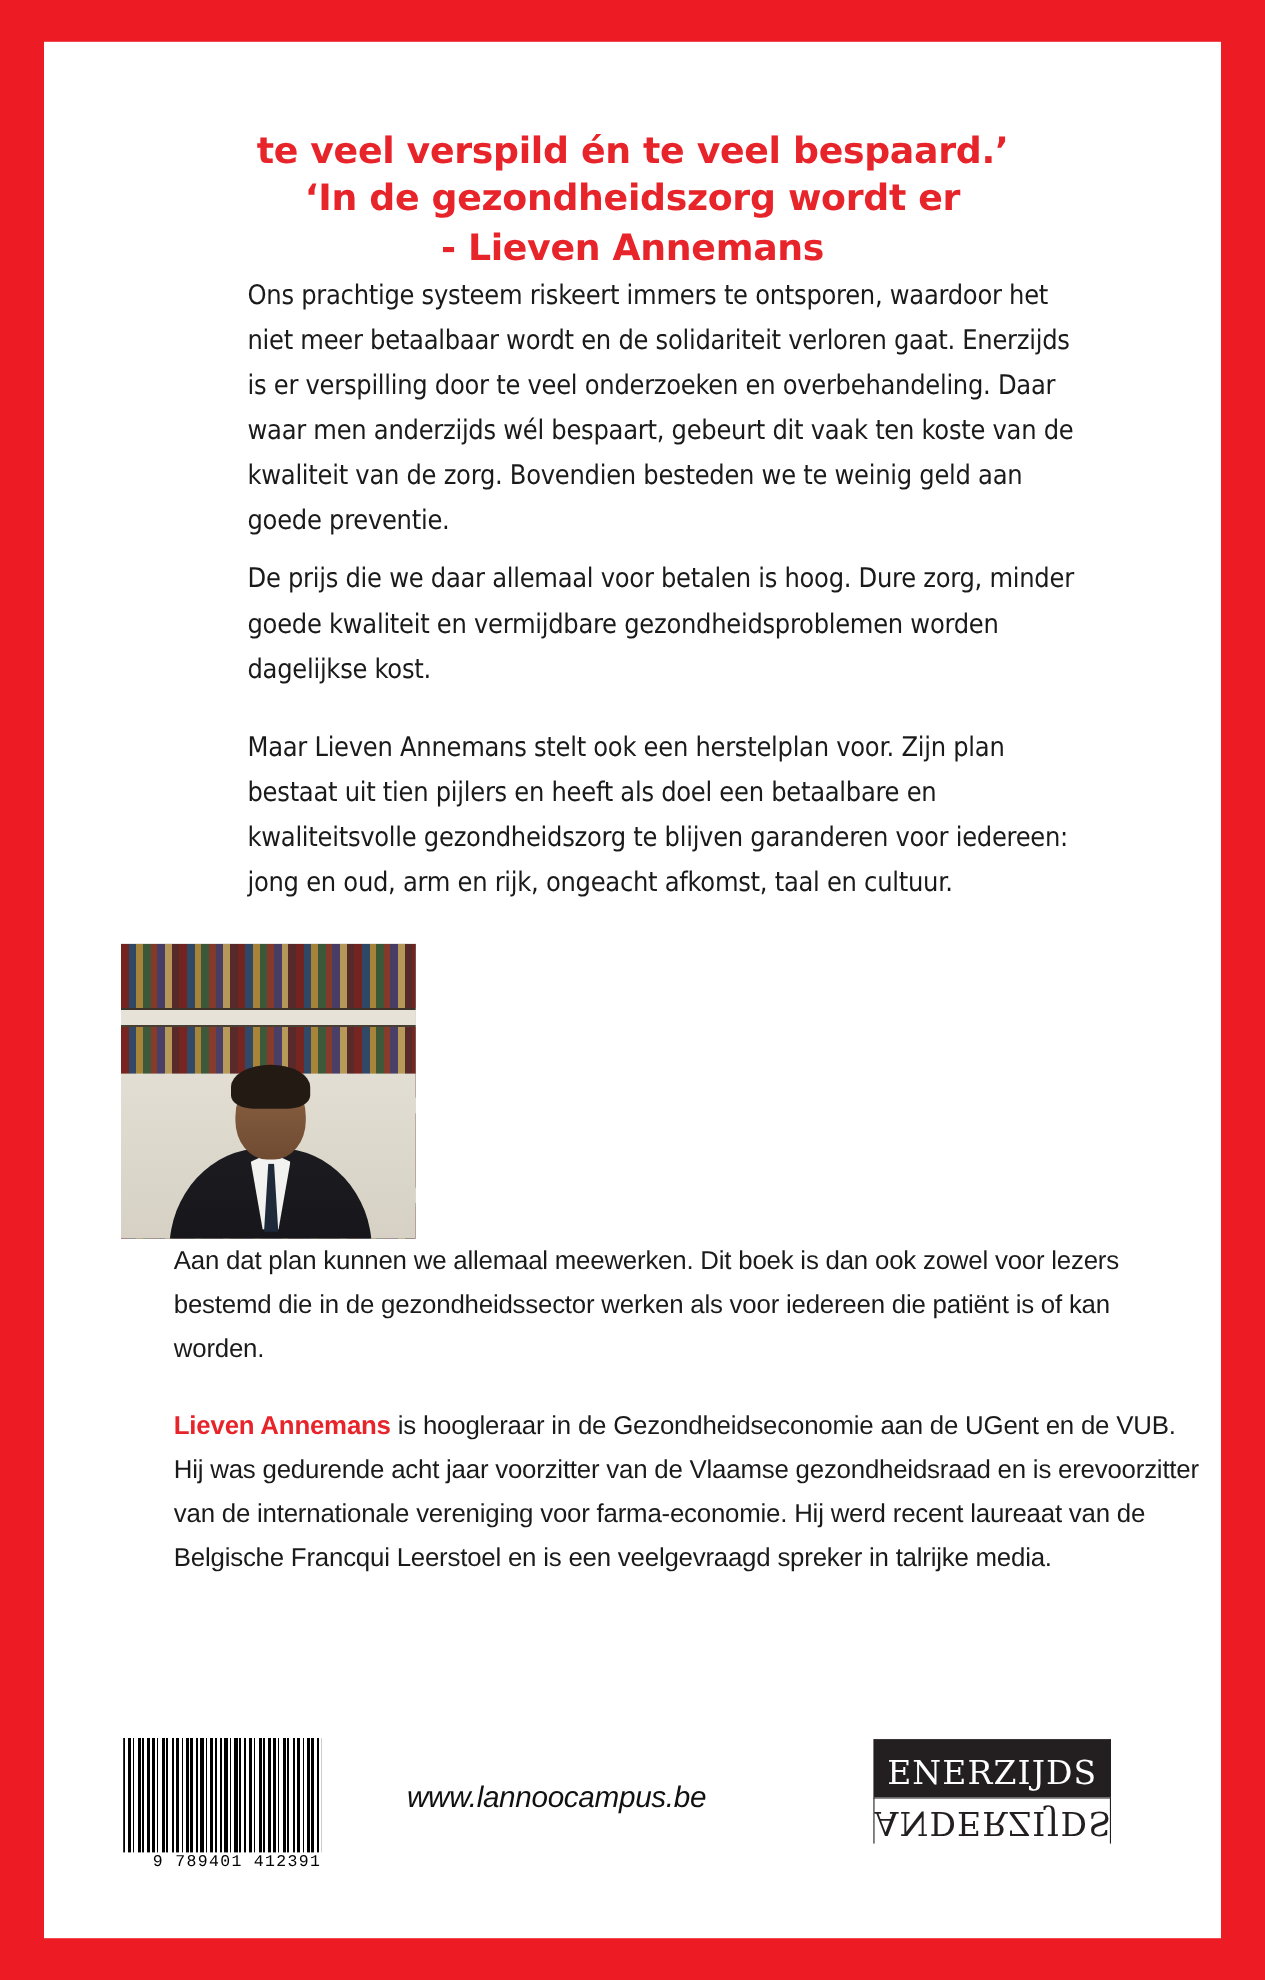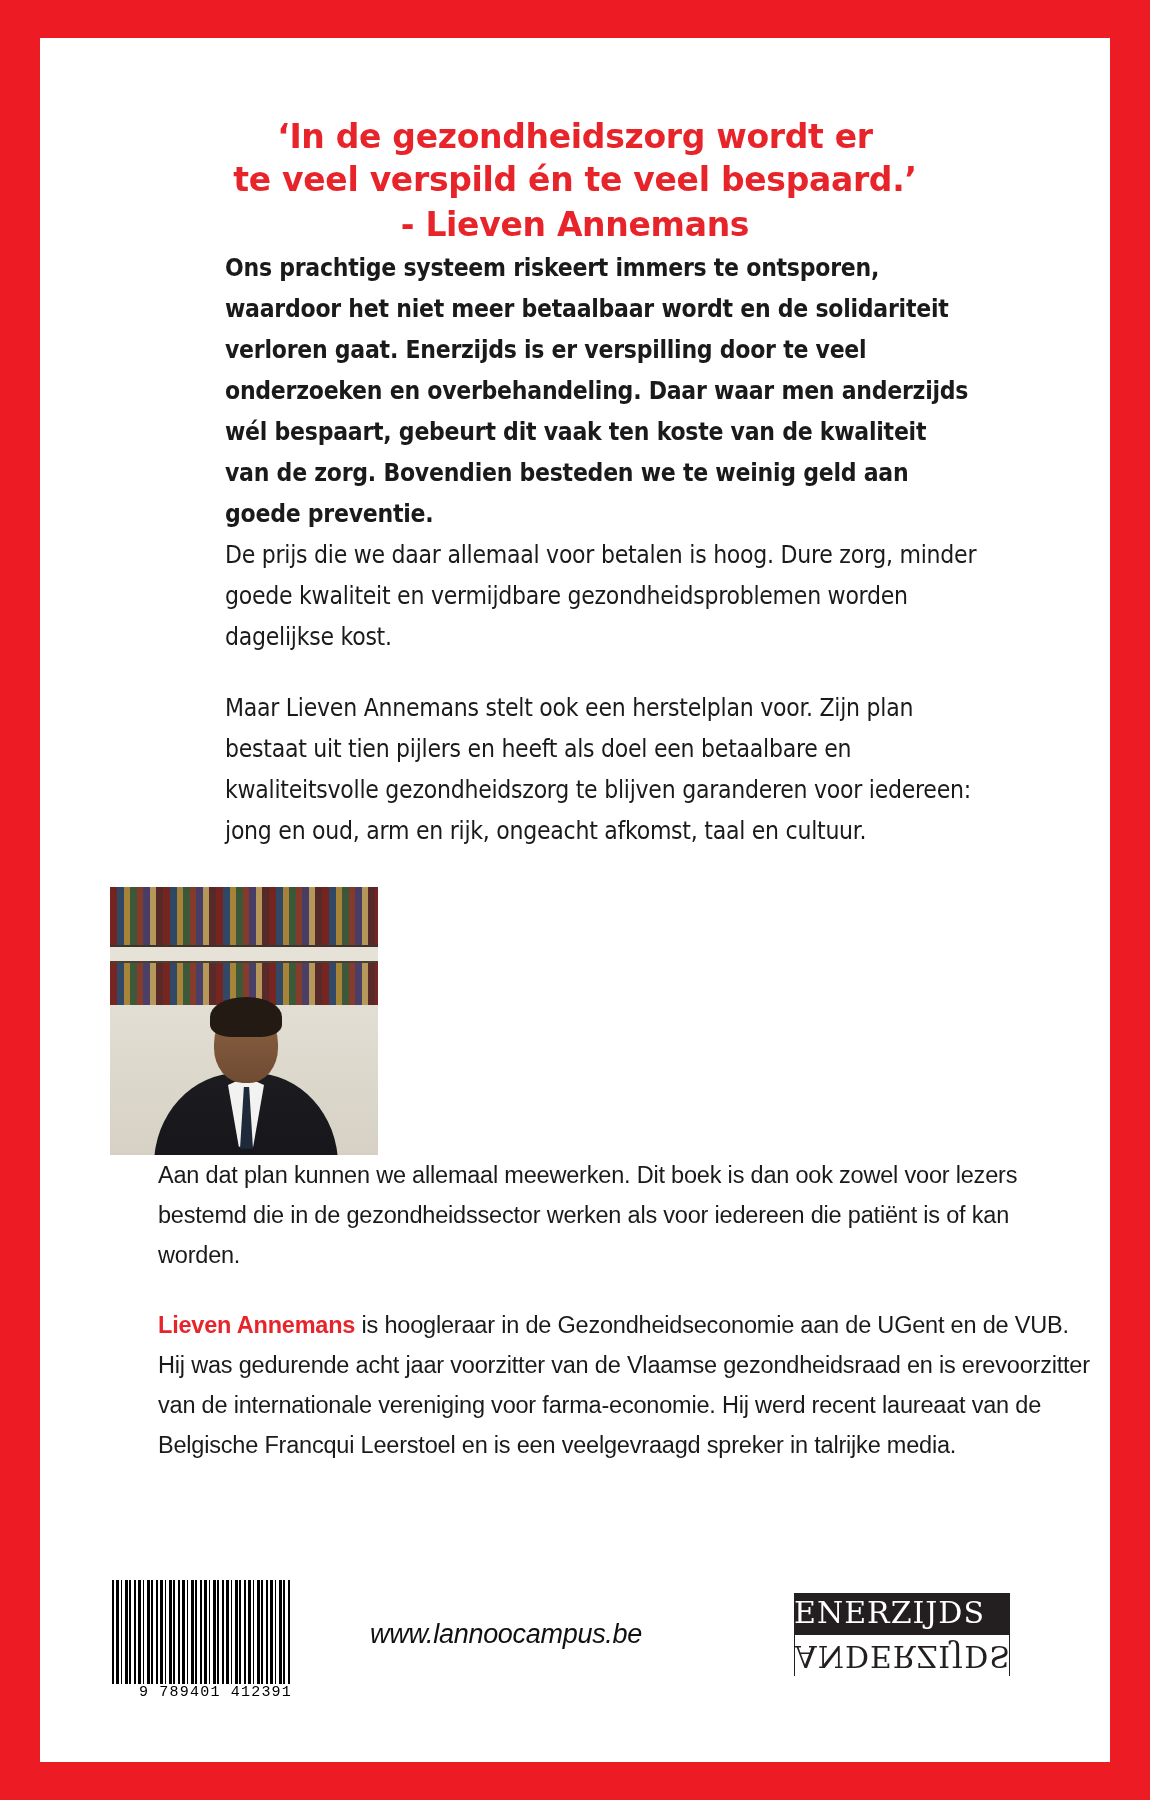--- a/index.html
+++ b/index.html
@@ -56,21 +56,21 @@
   }
 
   p.para {
     color: #1a1a1a;
     font-family: "DejaVu Sans Condensed", "Liberation Sans Narrow", "Liberation Sans", sans-serif;
     font-size: 24.5px;
     line-height: 41px;
     letter-spacing: -0.25px;
     margin-bottom: 30px;
   }
-  p.para.tight { margin-bottom: 0; font-weight: bold; }
+  p.para.tight { margin-bottom: 12px; }
   p.para em { font-style: italic; }
 
   .lead { margin-top: 56px; }
 
   
   .lower {
     position: relative;
     margin-top: 18px;
     padding-left: 70px;
     padding-right: 18px;
@@ -241,22 +241,22 @@
     right: 100px;
     bottom: 86px;
     width: 216px;
   }
   .logo .bar-top {
     background: #231f20;
     color: #ffffff;
     font-family: "DejaVu Serif", "Liberation Serif", serif;
     font-size: 30px;
     letter-spacing: 1px;
-    text-align: left;
-    padding: 5px 0 6px;
+    text-align: center;
+    padding: 17px 0 6px;
     line-height: 1;
   }
   .logo .bar-bottom {
     background: #ffffff;
     color: #231f20;
     font-family: "DejaVu Serif", "Liberation Serif", serif;
     font-size: 30px;
     letter-spacing: 1px;
     text-align: center;
     padding: 5px 0 6px;
@@ -275,22 +275,22 @@
     color: #231f20;
   }
 </style>
 </head>
 <body>
 
 <div class="cover">
   <div class="page">
 
     <div class="quote">
+      <span class="quote-line">te veel verspild én te veel bespaard.’</span>
       <span class="quote-line">‘In de gezondheidszorg wordt er</span>
-      <span class="quote-line">te veel verspild én te veel bespaard.’</span>
       <span class="quote-attrib">- Lieven Annemans</span>
     </div>
 
     <div class="body-col">
 
 
       <p class="para tight">Ons prachtige systeem riskeert immers te ontsporen, waardoor het niet meer betaalbaar wordt en de solidariteit verloren gaat. Enerzijds is er verspilling door te veel onderzoeken en overbehandeling. Daar waar men anderzijds wél bespaart, gebeurt dit vaak ten koste van de kwaliteit van de zorg. Bovendien besteden we te weinig geld aan goede preventie.</p>
 
       <p class="para">De prijs die we daar allemaal voor betalen is hoog. Dure zorg, minder goede kwaliteit en vermijdbare gezondheidsproblemen worden dagelijkse kost.</p>
 

